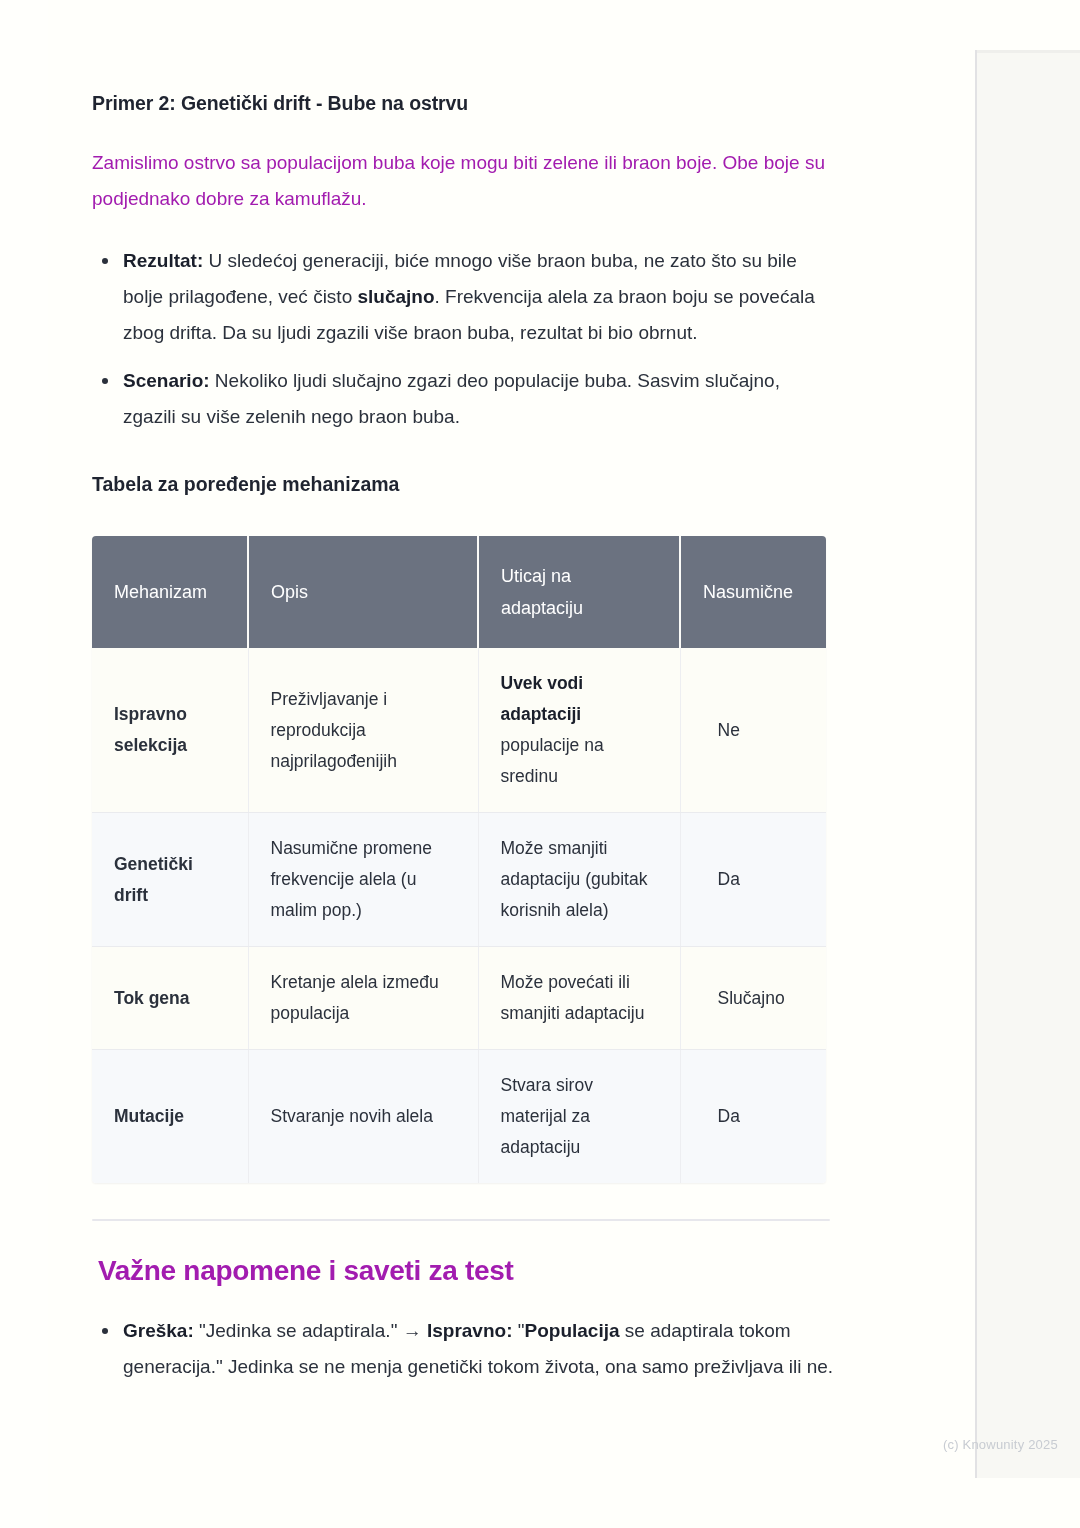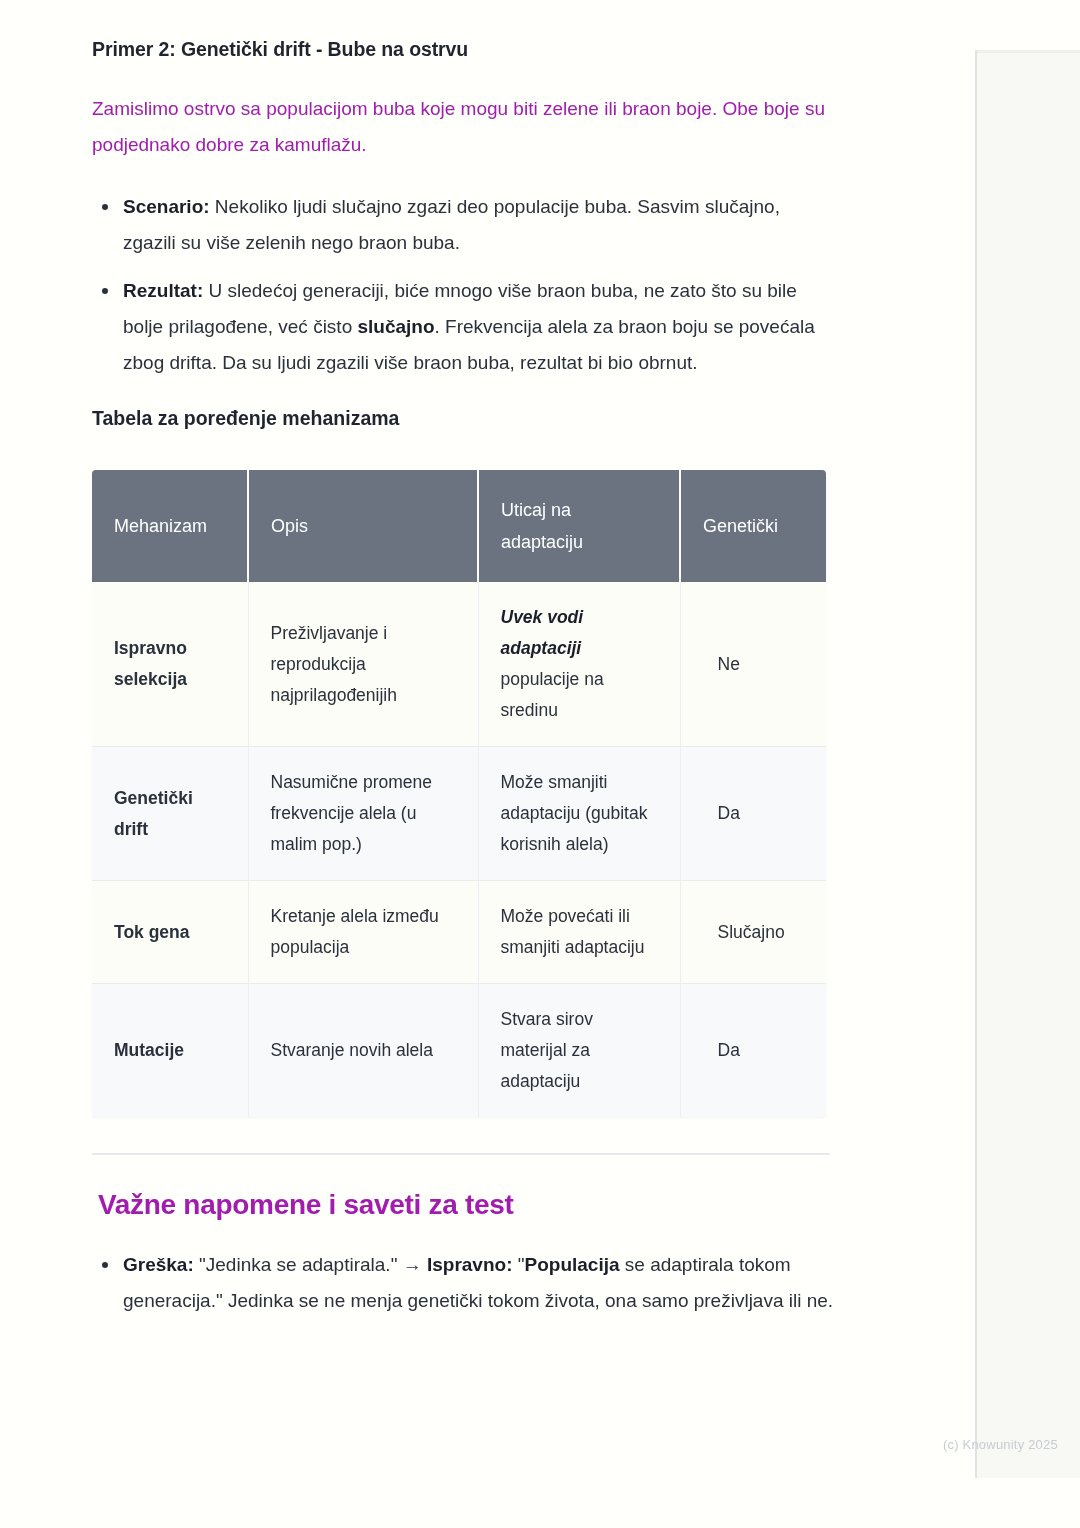--- a/index.html
+++ b/index.html
@@ -66,21 +66,21 @@
     left: 92px;
     top: 0;
     width: 760px;
   }
 
   h3.section-title {
     font-size: 19.5px;
     font-weight: bold;
     color: #1f2430;
     margin: 0;
-    padding-top: 38px;
+    padding-top: 92px;
     letter-spacing: -0.1px;
   }
 
   p.body-par {
     font-size: 19px;
     line-height: 36px;
     color: #a21caf;
     margin: 30px 0 0 0;
     width: 740px;
   }
@@ -108,21 +108,21 @@
     height: 6px;
     border-radius: 50%;
     background: #2b313c;
   }
   ul.bullets li b { font-weight: bold; color: #1a1f2b; }
 
   h4.table-title {
     font-size: 19.5px;
     font-weight: bold;
     color: #1f2430;
-    margin: 26px 0 0 0;
+    margin: 38px 0 0 0;
   }
 
   
   .tbl-wrap {
     margin-top: 40px;
     width: 734px;
     border-radius: 4px;
     overflow: hidden;
     box-shadow: 0 1px 2px rgba(30,35,50,0.06);
   }
@@ -159,21 +159,21 @@
     border-right: 1px solid #edeef1;
     border-bottom: 1px solid #eaebee;
   }
   table.cmp tbody td:last-child { border-right: none; padding-left: 37px; }
   table.cmp tbody tr:last-child td { border-bottom: none; }
 
   table.cmp tbody tr.odd td  { background: #fdfdf7; }
   table.cmp tbody tr.even td { background: #f7f9fb; }
 
   td.mech { font-weight: bold; color: #1a1f2b; }
-  td.impact b { font-weight: bold; color: #1a1f2b; display: inline; font-style: italic; }
+  td.impact b { font-weight: bold; color: #1a1f2b; display: inline; }
 
   
   .rule {
     margin-top: 36px;
     width: 738px;
     height: 2px;
     background: #e7e7ec;
     border-radius: 1px;
   }
   h2.notes-title {
@@ -228,40 +228,40 @@
 <div class="panel-right-top"></div>
 <div class="panel-divider"></div>
 
 <div class="content">
 
   <h3 class="section-title">Primer 2: Genetički drift - Bube na ostrvu</h3>
 
   <p class="body-par">Zamislimo ostrvo sa populacijom buba koje mogu biti zelene ili braon boje. Obe boje su podjednako dobre za kamuflažu.</p>
 
   <ul class="bullets">
+    <li><b>Rezultat:</b><span> U sledećoj generaciji, biće mnogo više braon buba, ne zato što su bile bolje prilagođene, već čisto </span><b>slučajno</b><span>. Frekvencija alela za braon boju se povećala zbog drifta. Da su ljudi zgazili više braon buba, rezultat bi bio obrnut.</span></li>
     <li><b>Scenario:</b><span> Nekoliko ljudi slučajno zgazi deo populacije buba. Sasvim slučajno, zgazili su više zelenih nego braon buba.</span></li>
-    <li><b>Rezultat:</b><span> U sledećoj generaciji, biće mnogo više braon buba, ne zato što su bile bolje prilagođene, već čisto </span><b>slučajno</b><span>. Frekvencija alela za braon boju se povećala zbog drifta. Da su ljudi zgazili više braon buba, rezultat bi bio obrnut.</span></li>
   </ul>
 
   <h4 class="table-title">Tabela za poređenje mehanizama</h4>
 
   <div class="tbl-wrap">
     <table class="cmp">
       <colgroup>
         <col class="c1">
           <col class="c2">
           <col class="c3">
           <col class="c4">
       </colgroup>
       <thead>
         <tr>
           <th>Mehanizam</th>
           <th>Opis</th>
           <th>Uticaj na adaptaciju</th>
-          <th>Genetički</th>
+          <th>Nasumične</th>
         </tr>
       </thead>
       <tbody>
         <tr class="odd">
           <td class="mech">Ispravno selekcija</td>
           <td>Preživljavanje i reprodukcija najprilagođenijih</td>
           <td class="impact"><b>Uvek vodi adaptaciji</b><span> populacije na sredinu</span></td>
           <td>Ne</td>
         </tr>
         <tr class="even">

